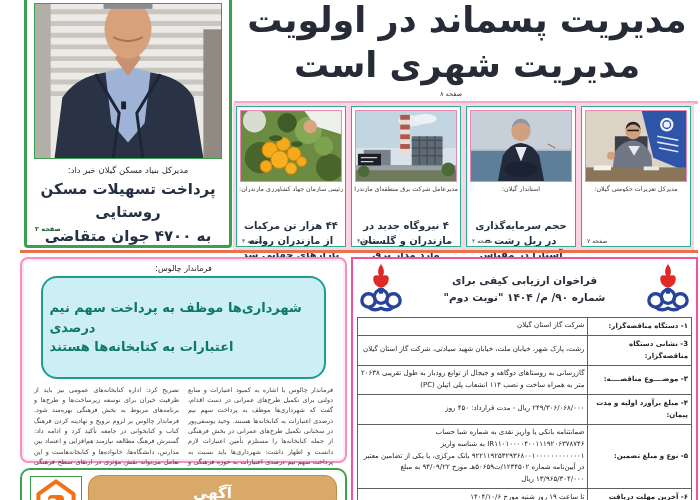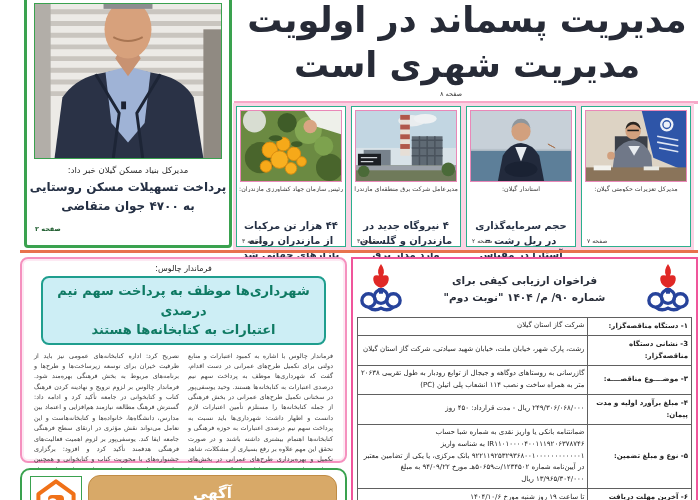--- a/index.html
+++ b/index.html
@@ -8,21 +8,21 @@
 
   
   .lead-box { position:absolute; left:24px; top:-8px; width:208px; height:256px;
     border:3px solid #3aa24f; border-radius:4px; background:#fff; }
   .lead-photo { position:absolute; left:7px; right:7px; top:8px; height:156px;
     border:1px solid #3aa24f; overflow:hidden; background:#eceae6; }
   .lead-photo svg { width:100%; height:100%; display:block; }
   .lead-kicker { position:absolute; top:170px; left:0; right:0; text-align:center;
     font-size:8.5px; color:#2a2a2a; }
   .lead-title { position:absolute; top:183px; left:0; right:0; text-align:center;
-    font-size:12px; font-weight:bold; color:#253044; line-height:1.55; }
+    font-size:15px; font-weight:bold; color:#253044; line-height:1.55; }
   .lead-pageref { position:absolute; bottom:12px; left:8px; font-size:6.5px; color:#1e5c2e; font-weight:bold; }
 
   
   .headline { position:absolute; left:236px; top:-2px; width:462px; height:98px;
     display:flex; flex-direction:column; justify-content:flex-start; align-items:center; }
   .headline .h1, .headline .h2 { font-size:35px; font-weight:bold; color:#272b37; line-height:1.28; letter-spacing:-0.5px; }
   .headline-pageref { position:absolute; left:440px; top:90px; font-size:6.5px; color:#333; }
   .pink-rule { position:absolute; left:234px; top:101px; width:464px; height:2.5px; background:#f7a8c8; }
 
   
@@ -38,21 +38,21 @@
   .news-pageref { position:absolute; bottom:2px; left:5px; font-size:6px; color:#333; }
 
   .orange-rule { position:absolute; left:20px; top:250px; width:678px; height:2.5px; background:#e8724d; }
 
   
   .chalus-box { position:absolute; left:20px; top:257px; width:327px; height:206px;
     border:2px solid #f591bf; border-radius:8px; background:#fff;
     box-shadow:inset 0 0 0 2px #fde9f3; }
   .chalus-kicker { margin-top:5px; text-align:center; font-size:8px; color:#222; }
   .chalus-titlebox { margin:3px auto 0; width:88%; border:2px solid #1f9e8e; background:#cdeef5;
-    border-radius:8px; padding:3px 6px; text-align:center; }
+    border-radius:16px; padding:20px 6px; text-align:left; }
   .chalus-titlebox div { font-size:13px; font-weight:bold; color:#0f7a63; line-height:1.5; }
   .chalus-body { display:flex; gap:9px; margin:6px 12px 0; }
   .chalus-body > div { flex:1; font-size:6.4px; line-height:1.62; text-align:justify; color:#3c3c3c; }
 
   
   .ad-box { position:absolute; left:20px; top:468px; width:327px; height:44px;
     border:2.5px solid #3aa24f; border-radius:10px; background:#fff; }
   .ad-logo-tile { position:absolute; left:8px; top:6px; width:52px; height:40px;
     border:1.5px solid #3aa24f; background:#fff; display:flex; align-items:flex-start; justify-content:center; }
   .ad-logo-tile svg { width:40px; height:40px; margin-top:2px; }

